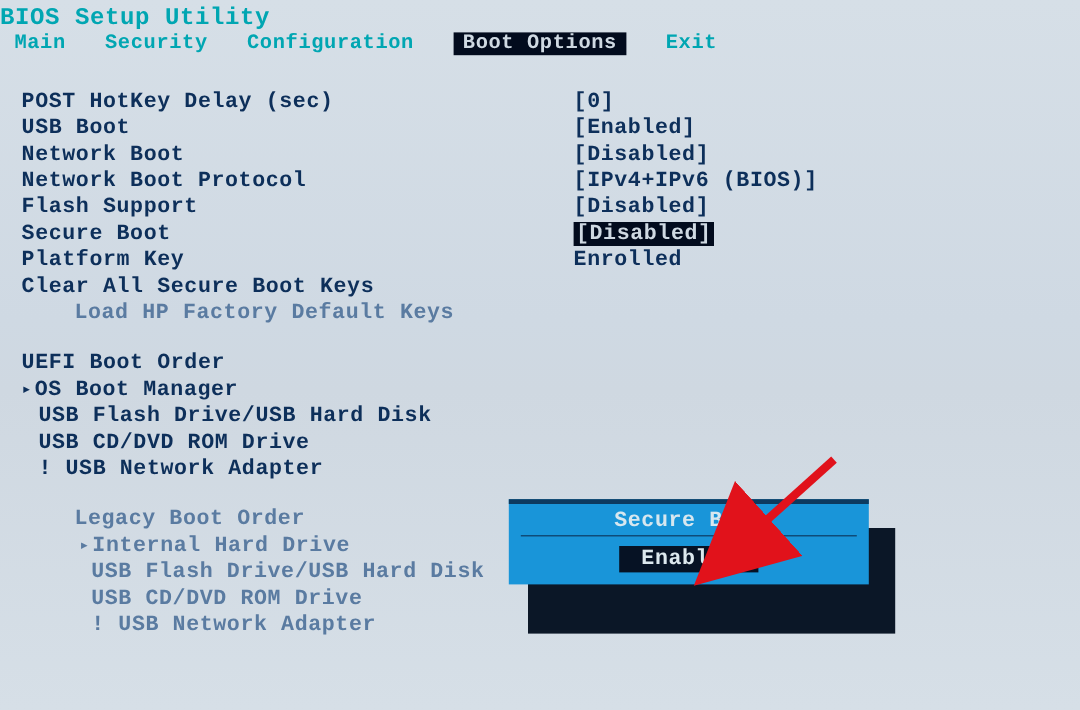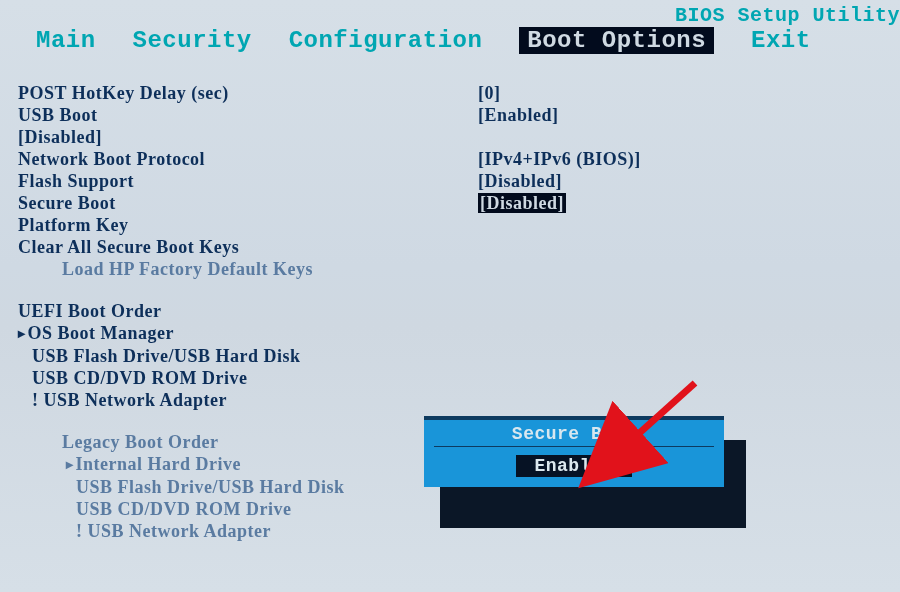--- a/index.html
+++ b/index.html
@@ -14,46 +14,45 @@
     color: #0d2f5a;
     letter-spacing: 0.5px;
   }
   .screen {
     width: 900px; height: 592px;
     background: linear-gradient(180deg,#d6dfe7 0%,#cfd9e3 45%,#cfd8e1 55%,#d6dfe7 100%);
     position: relative;
   }
   .titlebar {
     width: 100%;
-    text-align: right;
+    text-align: left;
     color: #00a6b2;
     padding-top: 4px;
     font-size: 20px;
   }
   .menubar {
-    padding-left: 36px;
+    padding-left: 12px;
     color: #00a6b2;
-    font-size: 24px;
+    font-size: 17px;
   }
   .menubar span {
     margin-right: 22px;
     display: inline-block;
   }
   .menubar .active {
     background: #020b1d;
     color: #cfd9e2;
     padding: 0 8px;
   }
   .body {
     padding: 28px 0 0 18px;
     line-height: 22px;
   }
   .row {
     display: flex;
-    font-family: Liberation Serif, serif;
   }
   .lcol { width: 460px; }
   .rcol { width: 420px; }
   .sel {
     background: #020b1d;
     color: #cfd9e2;
     padding: 0 2px;
   }
   .section-gap { height: 20px; }
   .dim { color: #5a7ba1; margin-left: 44px; }
@@ -117,36 +116,38 @@
 
     <div class="row">
         <div class="lcol">POST HotKey Delay (sec)</div>
         <div class="rcol">[0]</div>
       </div>
     <div class="row">
         <div class="lcol">USB Boot</div>
         <div class="rcol">[Enabled]</div>
       </div>
     <div class="row">
+        <div class="lcol">Network Boot</div>
         <div class="rcol">[Disabled]</div>
       </div>
     <div class="row">
         <div class="lcol">Network Boot Protocol</div>
         <div class="rcol">[IPv4+IPv6 (BIOS)]</div>
       </div>
     <div class="row">
         <div class="lcol">Flash Support</div>
         <div class="rcol">[Disabled]</div>
       </div>
     <div class="row">
         <div class="lcol">Secure Boot</div>
         <div class="rcol"><span class="sel">[Disabled]</span></div>
       </div>
     <div class="row">
         <div class="lcol">Platform Key</div>
+        <div class="rcol">Enrolled</div>
       </div>
     <div class="row">
         <div class="lcol">Clear All Secure Boot Keys</div>
       </div>
     <div class="row dim">
         <div class="lcol">Load HP Factory Default Keys</div>
       </div>
 
     <div class="section-gap"></div>
 

